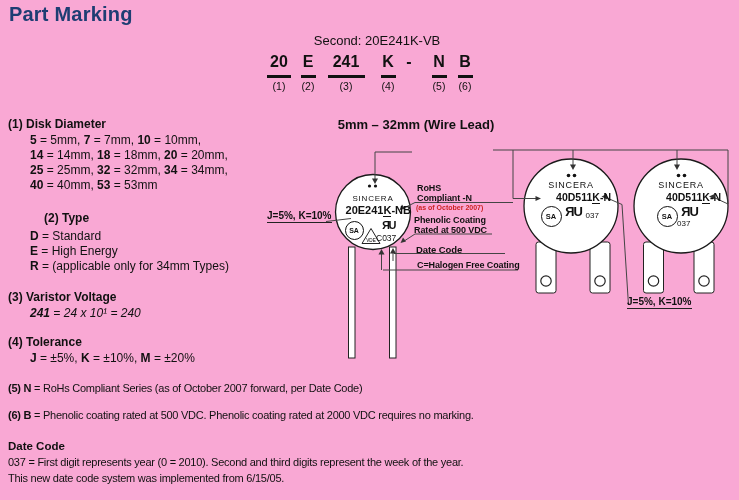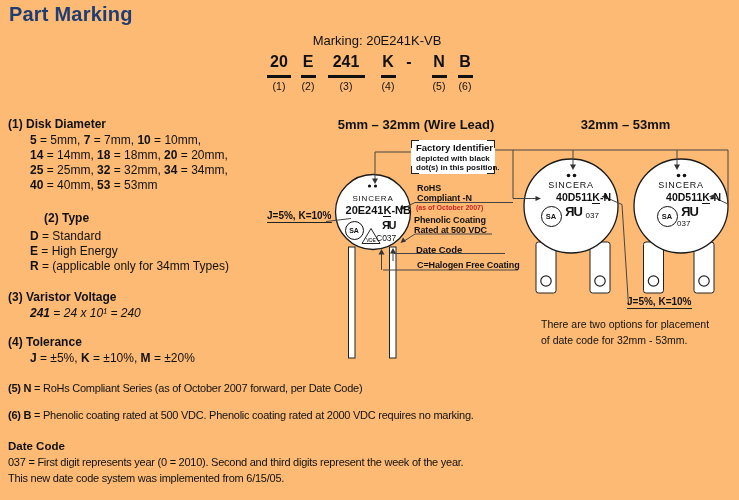--- a/index.html
+++ b/index.html
@@ -1,16 +1,16 @@
 <!DOCTYPE html>
 <html><head>
 <meta charset="utf-8">
 <style>
   html,body{margin:0;padding:0;background:#fff;}
-  .page{position:relative;width:739px;height:500px;background:#fdba74;overflow:hidden;
+  .page{position:relative;width:739px;height:500px;background:#f9a8d4;overflow:hidden;
         font-family:"Liberation Sans","DejaVu Sans",sans-serif;color:#111;}
   .abs{position:absolute;}
   .z2{z-index:2;}
   svg.art{position:absolute;left:0;top:0;z-index:1;}
 
   .title{left:9px;top:3px;font-size:20px;font-weight:bold;color:#1e3d73;letter-spacing:.2px;}
   .example{left:247px;top:33px;width:260px;text-align:center;font-size:13px;}
 
   .bd-col{top:52px;text-align:center;}
   .bd-code{font-size:16px;font-weight:bold;line-height:20px;}
@@ -106,21 +106,21 @@
       <circle cx="369.5" cy="186" r="1.6"></circle>
         <circle cx="375.5" cy="186" r="1.6"></circle>
       <circle cx="568.5" cy="175.5" r="1.8"></circle>
         <circle cx="574.5" cy="175.5" r="1.8"></circle>
       <circle cx="678.5" cy="175.5" r="1.8"></circle>
         <circle cx="684.5" cy="175.5" r="1.8"></circle>
     </g>
   </svg>
 
   <div class="abs z2 title">Part Marking</div>
-  <div class="abs z2 example">Marking: 20E241K-VB</div>
+  <div class="abs z2 example">Second: 20E241K-VB</div>
 
   <div>
     <div class="abs z2 bd-col" style="left:264px;width:30px;">
       <div class="bd-code">20</div>
       <div class="bd-bar" style="width:24px;"></div>
       <div class="bd-num">(1)</div>
     </div>
     <div class="abs z2 bd-col" style="left:295px;width:26px;">
       <div class="bd-code">E</div>
       <div class="bd-bar" style="width:15px;"></div>
@@ -170,66 +170,52 @@
 
   <div class="abs z2 noteline" style="top:382px;"><span style="font-weight: bold; margin-top: 27px;">(5) N</span><span> = RoHs Compliant Series (as of October 2007 forward, per Date Code)</span></div>
   <div class="abs z2 noteline" style="top:409px;"><span style="font-weight: bold;">(6) B</span><span> = Phenolic coating rated at 500 VDC. Phenolic coating rated at 2000 VDC requires no marking.</span></div>
 
   <div class="abs z2 noteline" style="top:440px;font-size:11.5px;font-weight:bold;letter-spacing:0;">Date Code</div>
   <div class="abs z2 noteline" style="top:456px;">037 = First digit represents year (0 = 2010). Second and third digits represent the week of the year.</div>
   <div class="abs z2 noteline" style="top:472px;">This new date code system was implemented from 6/15/05.</div>
 
   <div class="abs z2 diag-h" style="left:330px;top:117px;width:172px;">5mm – 32mm (Wire Lead)</div>
 
-  <div class="abs factory-box">
-    <span class="corner c-tl"></span>
-    <span class="corner c-tr"></span>
-    <span class="corner c-bl"></span>
-    <span class="corner c-br"></span>
-    <span class="fb-title">Factory Identifier</span>
-    <span class="fb-line" style="top:14px;">depicted with black</span>
-    <span class="fb-line" style="top:23px;">dot(s) in this position.</span>
-  </div>
 
   <div class="abs z2 jk" style="left:267px;top:210px;">J=5%, K=10%</div>
 
   <div class="abs z2 d-sincera" style="left:338px;top:193.5px;width:70px;font-size:8px;">SINCERA</div>
   <div class="abs z2 d-part" style="left:336px;top:204px;width:75px;font-size:11px;"><span>20E241</span><span class="k-ul">K</span><span>-NB</span></div>
   <div class="abs z2 csa" style="left:344.5px;top:220.5px;width:17px;height:17px;font-size:7px;">
       <span>SA</span>
     </div>
   <div class="abs z2 ul-mark" style="left:381.5px;top:219px;font-size:11px;"><span class="ul-rev">R</span><span>U</span></div>
   <div class="abs z2" style="left:376px;top:232.5px;font-size:8.5px;">C037</div>
 
   <div class="abs z2 ann" style="left:417px;top:183px;">RoHS</div>
   <div class="abs z2 ann" style="left:417px;top:193px;">Compliant -N</div>
   <div class="abs z2 ann-red" style="left:416px;top:203.5px;">(as of October 2007)</div>
   <div class="abs z2 ann" style="left:414px;top:215px;">Phenolic Coating</div>
   <div class="abs z2 ann" style="left:414px;top:224.5px;">Rated at 500 VDC</div>
   <div class="abs z2 ann" style="left:416px;top:243.5px;font-size:9.5px;">Date Code</div>
   <div class="abs z2 ann" style="left:417px;top:259.5px;">C=Halogen Free Coating</div>
 
-  <div class="abs z2 diag-h" style="left:543px;top:117px;width:165px;">32mm – 53mm</div>
 
   <div class="abs z2 d-sincera" style="left:536px;top:179.5px;width:70px;font-size:9px;">SINCERA</div>
   <div class="abs z2 d-part" style="left:531px;top:190.5px;width:80px;font-size:10.5px;"><span>40D511</span><span class="k-ul">K</span><span>-N</span></div>
   <div class="abs z2 csa" style="left:540.5px;top:205.5px;width:19px;height:19px;font-size:7.5px;">
       <span>SA</span>
     </div>
   <div class="abs z2 ul-mark" style="left:565px;top:204px;font-size:13px;"><span class="ul-rev">R</span><span>U</span></div>
   <div class="abs z2" style="left:585.5px;top:210.5px;font-size:8px;">037</div>
 
   <div class="abs z2 d-sincera" style="left:646px;top:179.5px;width:70px;font-size:9px;">SINCERA</div>
   <div class="abs z2 d-part" style="left:641px;top:190.5px;width:80px;font-size:10.5px;"><span>40D511</span><span class="k-ul">K</span><span>-N</span></div>
   <div class="abs z2 csa" style="left:656.5px;top:205.5px;width:19px;height:19px;font-size:7.5px;">
       <span>SA</span>
     </div>
   <div class="abs z2 ul-mark" style="left:681px;top:204px;font-size:13px;"><span class="ul-rev">R</span><span>U</span></div>
   <div class="abs z2" style="left:677px;top:219px;font-size:8px;">037</div>
 
   <div class="abs z2 jk" style="left:627px;top:296px;">J=5%, K=10%</div>
 
-  <div class="abs z2 note-sm" style="left:541px;top:316px;">
-    <span style="display:block;">There are two options for placement</span>
-    <span style="display:block;">of date code for 32mm - 53mm.</span>
-  </div>
 
 </div>
 
 </body></html>

